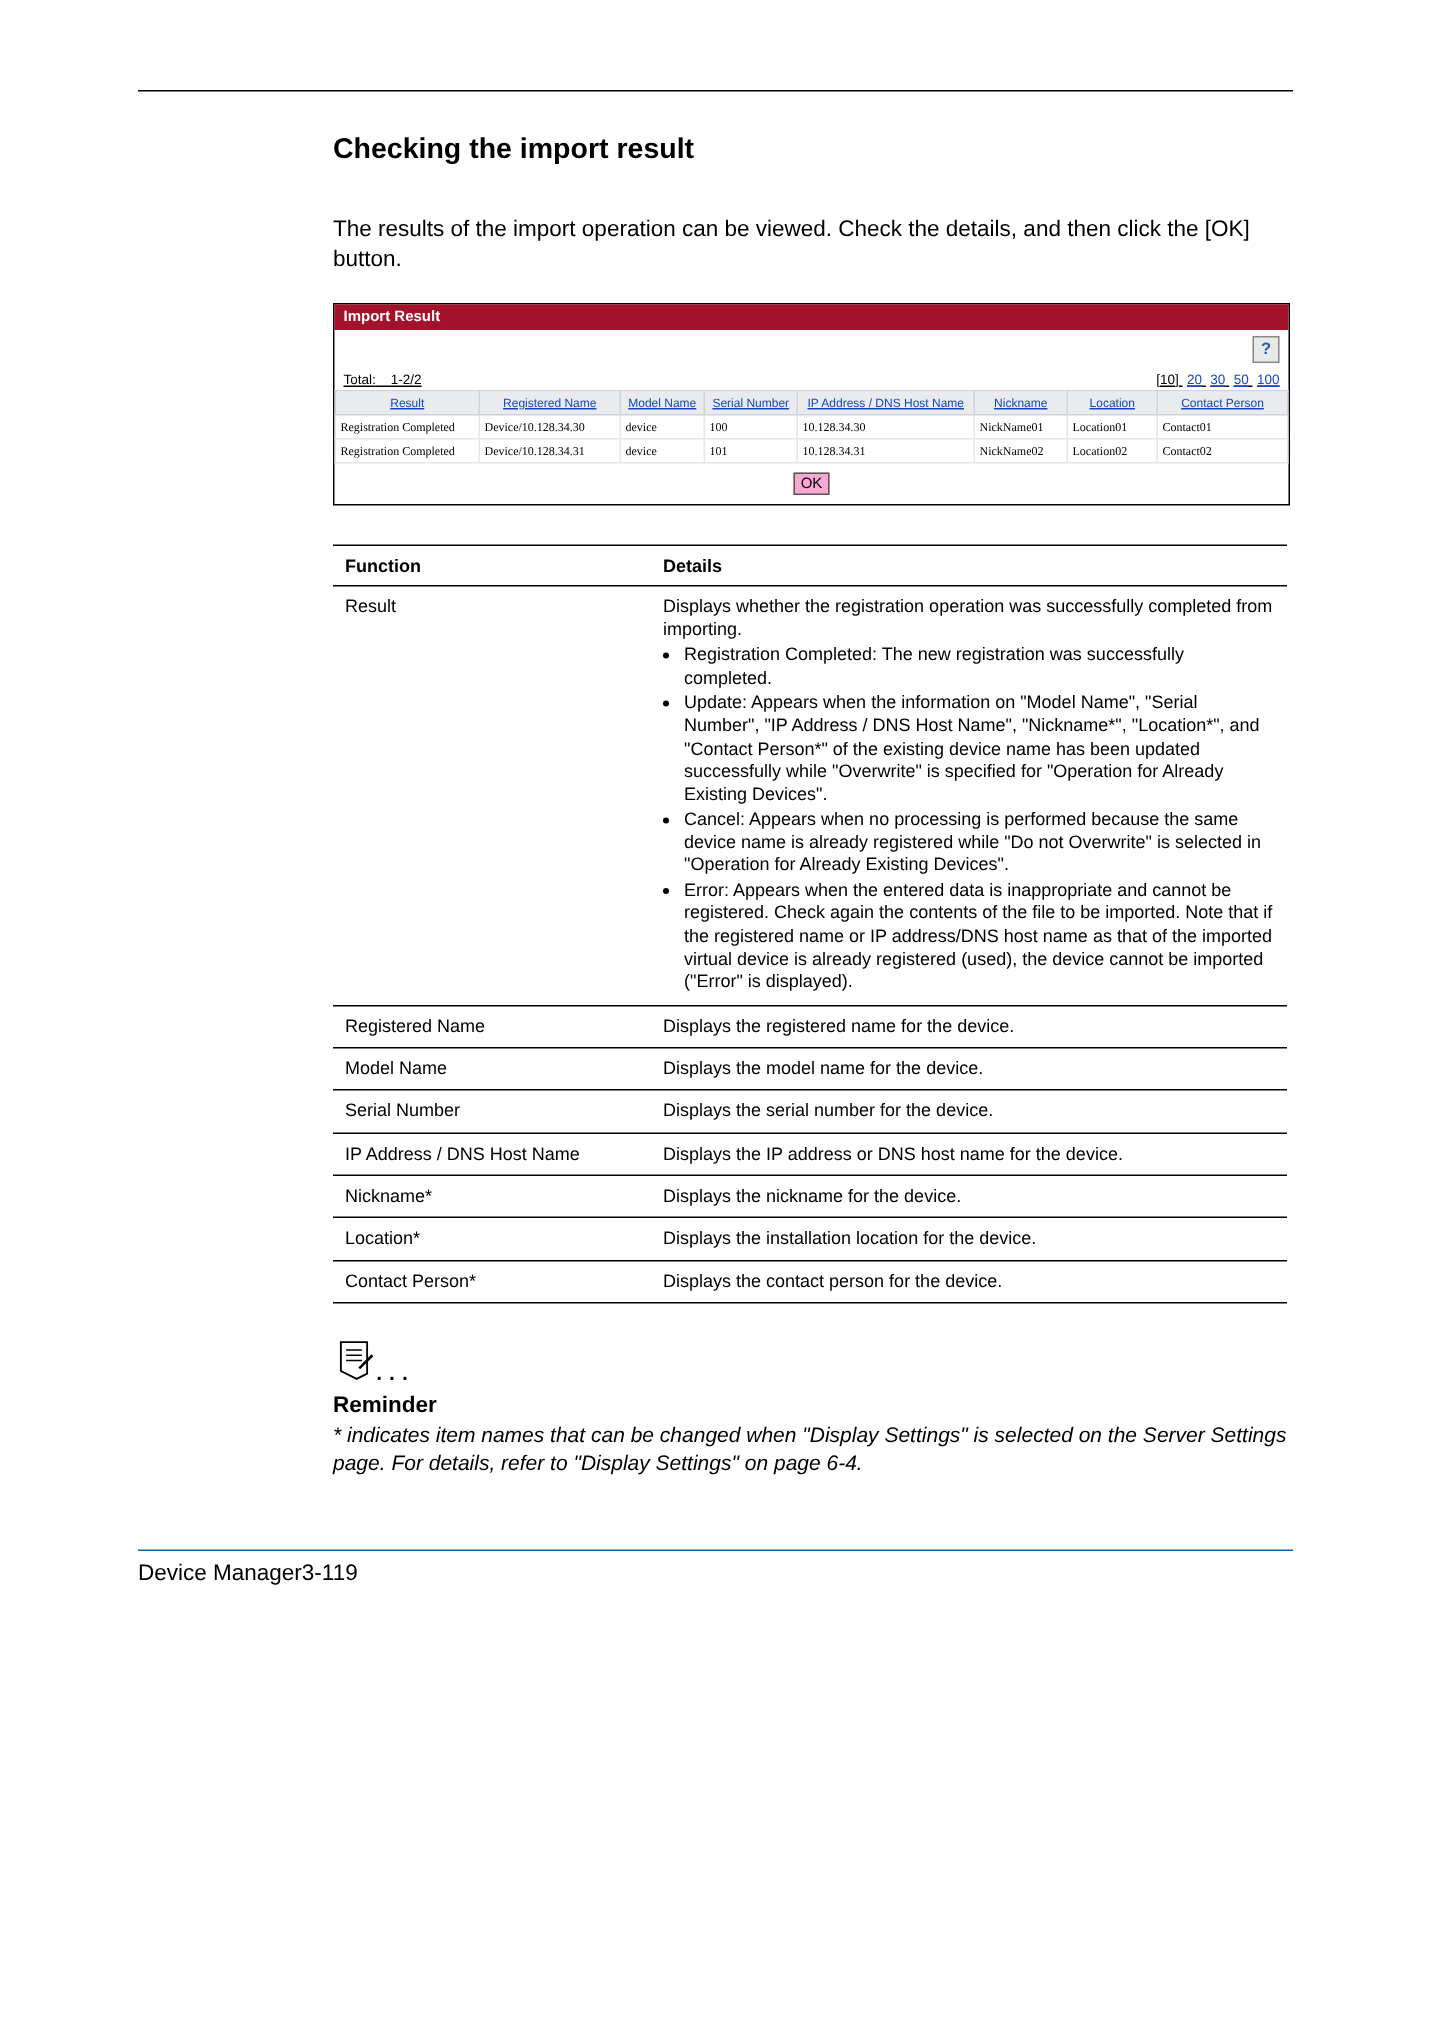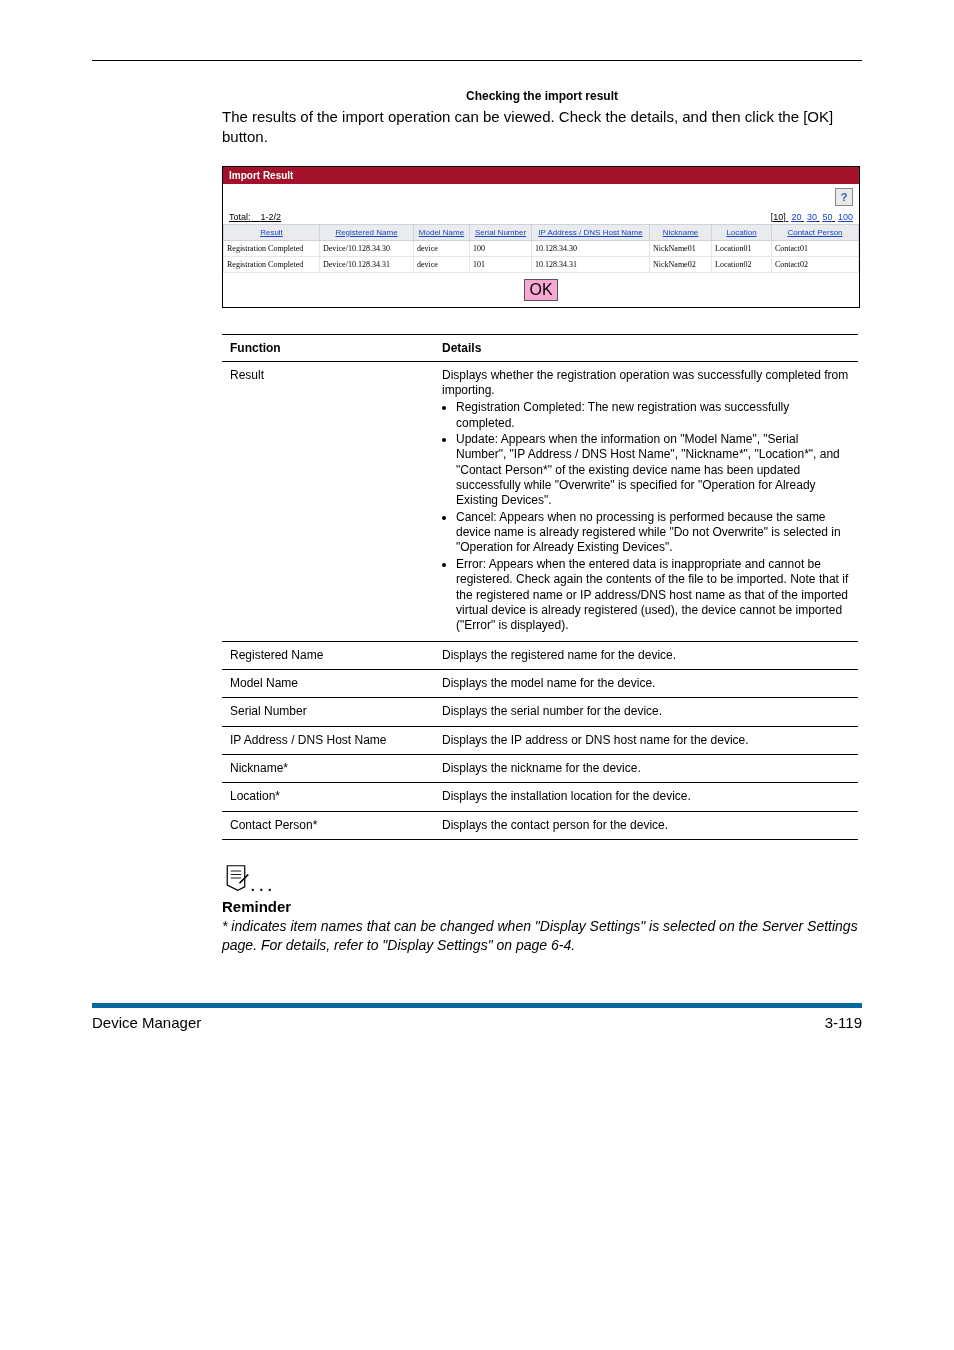--- a/index.html
+++ b/index.html
@@ -52,24 +52,23 @@
   }
   .rule {
     border: none;
     border-top: 1px solid #000;
     margin: 0 0 28px 0;
   }
   .content {
     margin-left: 130px;
   }
   .h2 {
-    font-size: 12px;
+    font-size: 19px;
     font-weight: bold;
-    margin: 0 0 4px 0;
-    text-align: center;
+    margin: 0 0 32px 0;
   }
   .body {
     font-size: 15px;
     line-height: 1.35;
     margin: 0 0 18px 0;
   }
 
   
   .shot {
     border: 1px solid #000;
@@ -122,21 +121,21 @@
     border:1px solid #e4e6ea;
     white-space:nowrap;
     overflow:hidden;
     font-family:Liberation Serif, serif;
   }
   .okrow{
     text-align:center;padding:6px 0;
   }
   .okbtn{
     display:inline-block;border:1px solid #555;background:#f9a8d4;
-    font-size:16px;padding:1px 4px;
+    font-size:10px;padding:1px 4px;
   }
 
   
   .fd {
     width: 636px;
     border-collapse: collapse;
     margin-top: 26px;
     font-size: 12px;
   }
   .fd th {
@@ -160,23 +159,23 @@
   .noteicon {
     width:28px;height:28px;
     margin: 24px 0 0 0;
   }
   .dots { font-size:20px; letter-spacing:3px; vertical-align:bottom; }
   .rem-h { font-size:15px; font-weight:bold; margin:2px 0 2px 0; }
   .rem-b { font-size:14px; font-style:italic; line-height:1.35; margin:0; }
 
   .footer {
     margin-top:48px;
-    border-top:5px solid #0369a1;
+    border-top:1px solid #0369a1;
     padding-top:6px;
-    display:flex;justify-content:space-between;
+    display:flex;justify-content:flex-start;
     font-size:15px;
   }
 </style>
 </head>
 <body>
 
 <div class="page">
 
   <hr class="rule">
 

